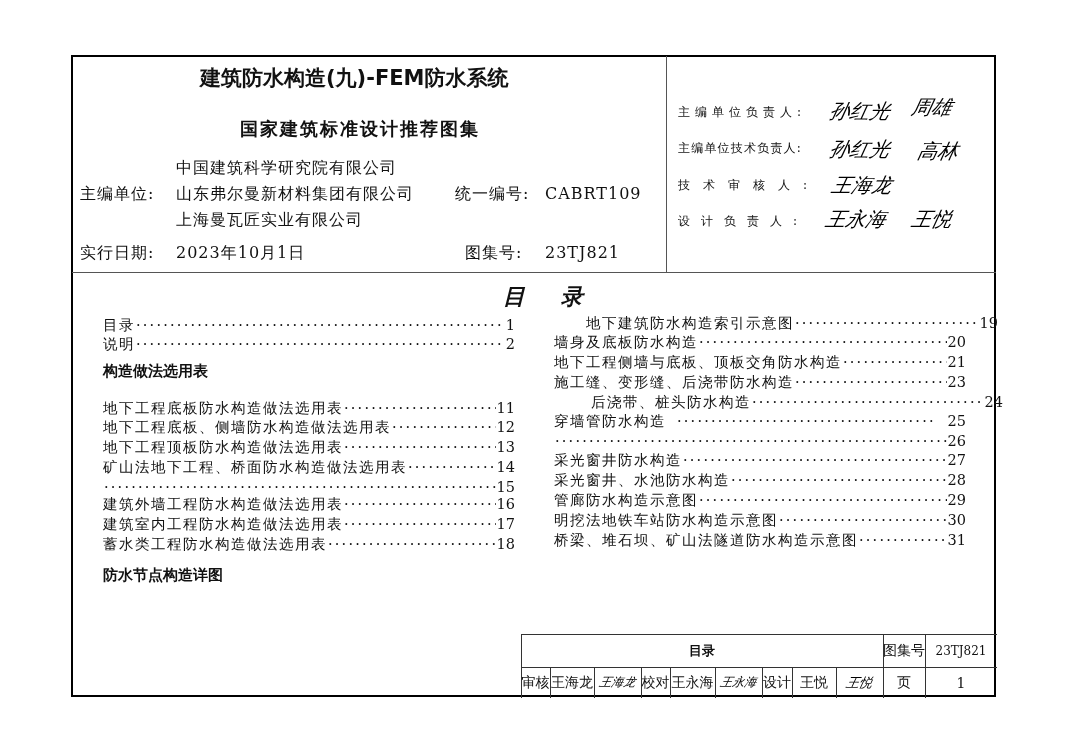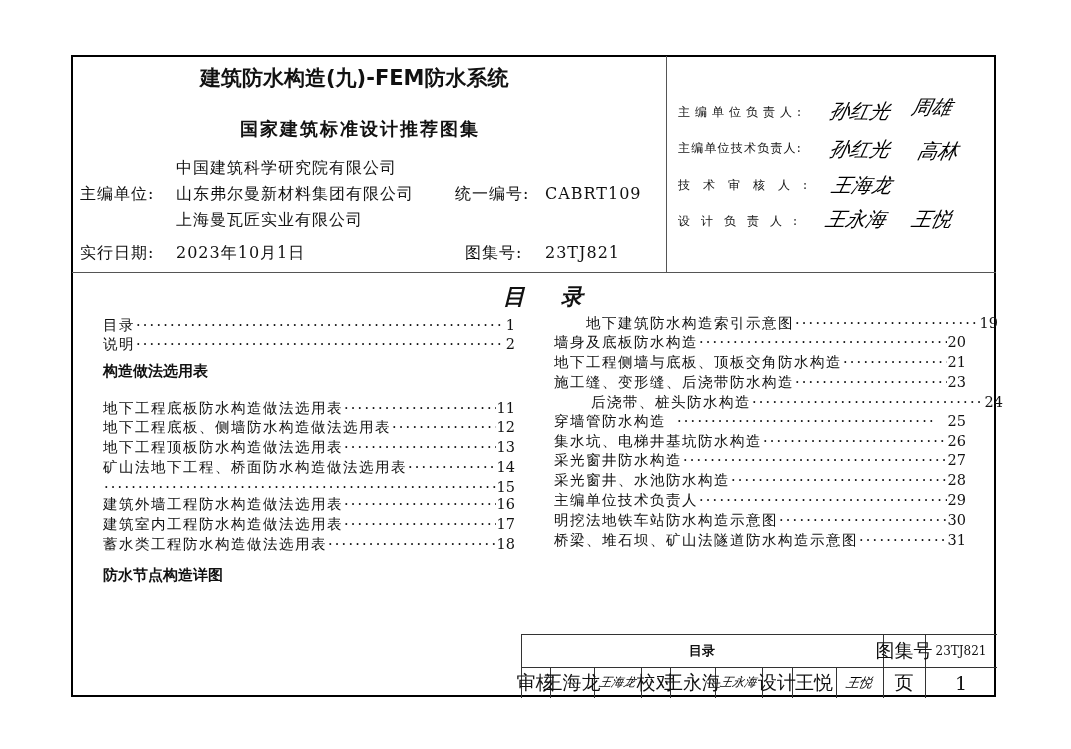--- a/index.html
+++ b/index.html
@@ -18,21 +18,21 @@
     .sig { font-family:"DejaVu Serif",serif; font-style:italic; font-size:20px; color:#000; transform:skewX(-12deg); }
     .toc-heading { font-size:22px; font-weight:bold; letter-spacing:14px;font-style:italic; }
     .toc-row { position:absolute; display:flex; align-items:baseline; font-size:14.5px; line-height:18px; letter-spacing:1.5px; }
     .toc-row .label { white-space:nowrap; }
     .toc-row .dots { flex:1; overflow:hidden; white-space:nowrap; letter-spacing:2.2px; margin:0 1px; }
     .toc-row .dots::before { content:"································································································"; }
     .toc-row .page { white-space:nowrap; letter-spacing:0; }
     .section { font-size:15px; font-weight:bold; }
     .tb { position:absolute; left:521px; top:634px; width:476px; height:64px; }
     .tb-cell { position:absolute; display:flex; align-items:center; justify-content:center;
-               font-size:19px; box-sizing:border-box; white-space:nowrap; }
+               font-size:14px; box-sizing:border-box; white-space:nowrap; }
   </style>
 </head>
 <body>
 
 <div class="frame"></div>
 
 <div class="vline" style="left:666px; top:56px; height:216px;"></div>
 <div class="hline" style="left:72px; top:272px; width:924px;"></div>
 <div class="hline" style="left:72px; top:239px; width:0;"></div>
 
@@ -145,36 +145,35 @@
   <span class="label">后浇带、桩头防水构造</span>
     <span class="dots"></span>
     <span class="page">24</span>
 </div>
 <div class="toc-row" style="left:554px; top:412px; width:412px;gap:10px;">
   <span class="label">穿墙管防水构造</span>
     <span class="dots"></span>
     <span class="page">25</span>
 </div>
 <div class="toc-row" style="left:554px; top:432px; width:412px;">
-  <span class="label">集水坑、电梯井基坑防水构造</span>
     <span class="dots"></span>
     <span class="page">26</span>
 </div>
 <div class="toc-row" style="left:554px; top:451px; width:412px;">
   <span class="label">采光窗井防水构造</span>
     <span class="dots"></span>
     <span class="page">27</span>
 </div>
 <div class="toc-row" style="left:554px; top:471px; width:412px;">
   <span class="label">采光窗井、水池防水构造</span>
     <span class="dots"></span>
     <span class="page">28</span>
 </div>
 <div class="toc-row" style="left:554px; top:491px; width:412px;">
-  <span class="label">主编单位技术负责人</span>
+  <span class="label">管廊防水构造示意图</span>
     <span class="dots"></span>
     <span class="page">29</span>
 </div>
 <div class="toc-row" style="left:554px; top:511px; width:412px;">
   <span class="label">明挖法地铁车站防水构造示意图</span>
     <span class="dots"></span>
     <span class="page">30</span>
 </div>
 <div class="toc-row" style="left:554px; top:531px; width:412px;">
   <span class="label">桥梁、堆石坝、矿山法隧道防水构造示意图</span>

